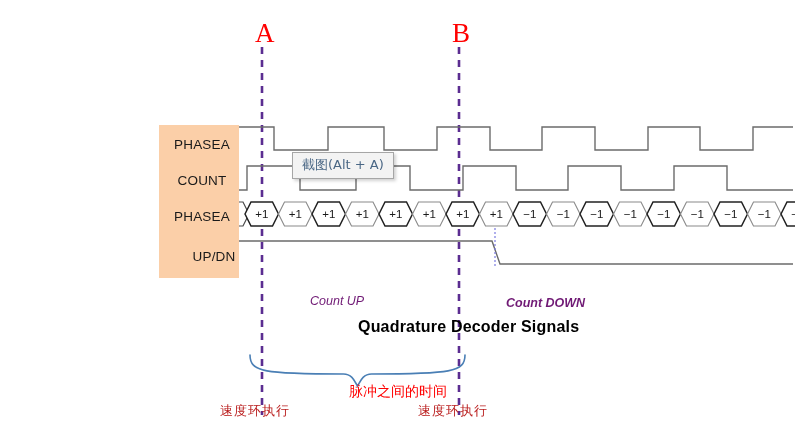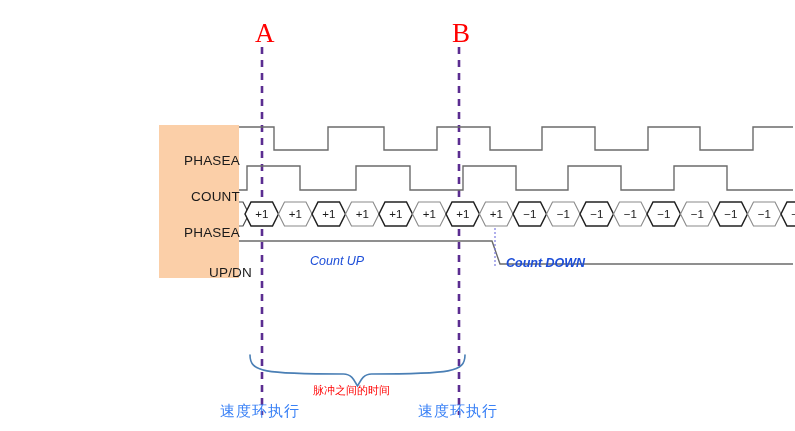--- a/index.html
+++ b/index.html
@@ -19,66 +19,67 @@
     font-size:27px;
     color:#ff0000;
     line-height:1;
   }
 
   .signal-label{
     position:absolute;
     font-family:"Liberation Sans", sans-serif;
     font-size:13.5px;
     color:#1a1a1a;
-    text-align:right;
+    text-align:center;
     width:76px;
     letter-spacing:0.2px;
-    margin-top:16px;
   }
 
   .count-cell-text{
     font-family:"Liberation Sans", sans-serif;
     font-size:11.5px;
     fill:#1a1a1a;
   }
 
   .italic-note{
     position:absolute;
     font-family:"Liberation Sans", sans-serif;
     font-style:italic;
     font-size:12.5px;
-    color:#1d4ed8;
+    color:#701a75;
     white-space:nowrap;
+    margin-top:40px;
   }
 
   .chart-title{
     position:absolute;
     font-family:"Liberation Sans", sans-serif;
     font-weight:bold;
     font-size:16px;
     color:#000000;
     white-space:nowrap;
     letter-spacing:0.2px;
   }
 
   .cn-label{
     position:absolute;
     font-family:"DejaVu Sans", sans-serif;
-    font-size:15px;
-    color:#3b82f6;
+    font-size:13px;
+    color:#b91c1c;
     white-space:nowrap;
     letter-spacing:1px;
   }
 
   .cn-brace-label{
     position:absolute;
     font-family:Liberation Serif, serif;
-    font-size:11px;
+    font-size:14px;
     color:#ff0000;
     white-space:nowrap;
+    margin-left:36px;
   }
 
   .tooltip-box{
     position:absolute;
     background:#f3f3f3;
     border:1px solid #a6a6a6;
     box-shadow:2px 2px 3px rgba(0,0,0,0.18);
     padding:3px 9px 4px 9px;
     font-family:"DejaVu Sans", sans-serif;
     font-size:13px;
@@ -151,20 +152,22 @@
   <div class="marker-letter" id="marker-letter-b" style="left:452px;top:20px;">B</div>
 
   <div class="signal-label" style="left:164px;top:137px;">PHASEA</div>
   <div class="signal-label" style="left:164px;top:173px;">COUNT</div>
   <div class="signal-label" style="left:164px;top:209px;">PHASEA</div>
   <div class="signal-label" style="left:176px;top:249px;">UP/DN</div>
 
   <div class="italic-note" style="left:310px;top:254px;">Count UP</div>
   <div class="italic-note" style="left:506px;top:256px;font-weight:bold;">Count DOWN</div>
 
+  <div class="tooltip-box" id="tooltip-box" style="left:292px;top:152px;">截图(Alt + A)</div>
 
+  <div class="chart-title" style="left:358px;top:318px;">Quadrature Decoder Signals</div>
 
   <div class="cn-brace-label" style="left:313px;top:383px;">脉冲之间的时间</div>
 
   <div class="cn-label" style="left:220px;top:402px;">速度环执行</div>
   <div class="cn-label" style="left:418px;top:402px;">速度环执行</div>
 
 </div>
 
 </body></html>

